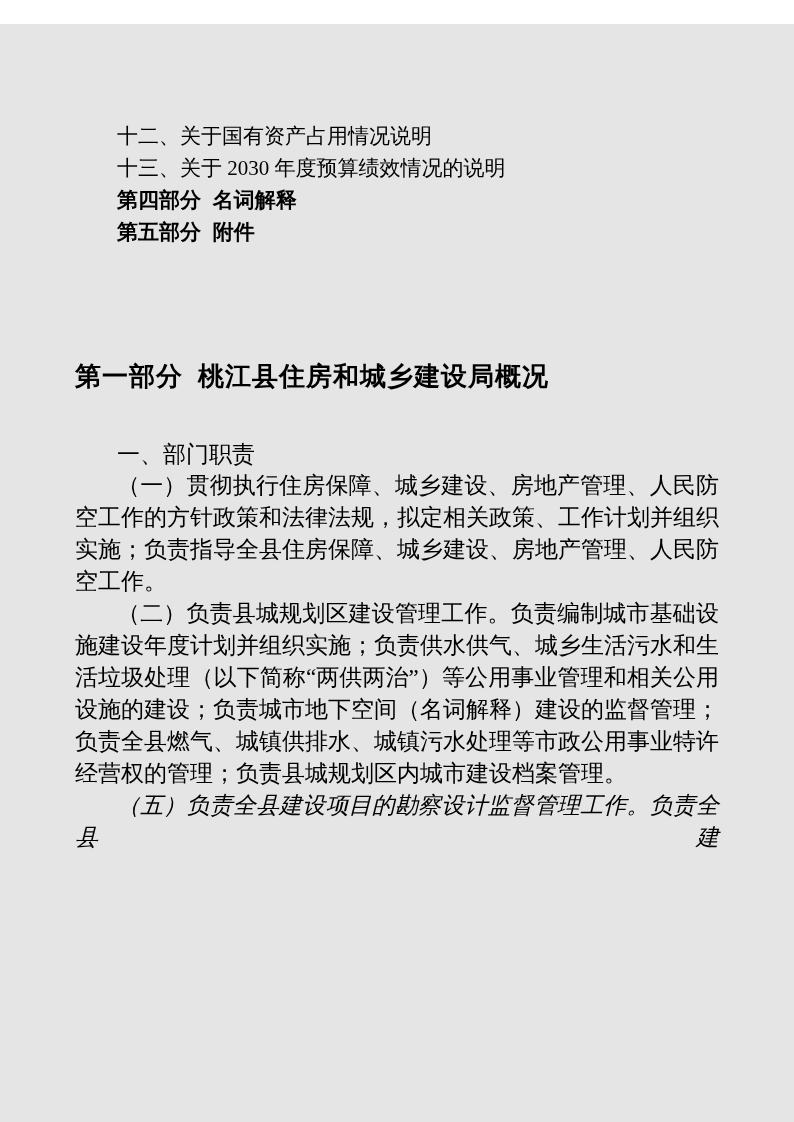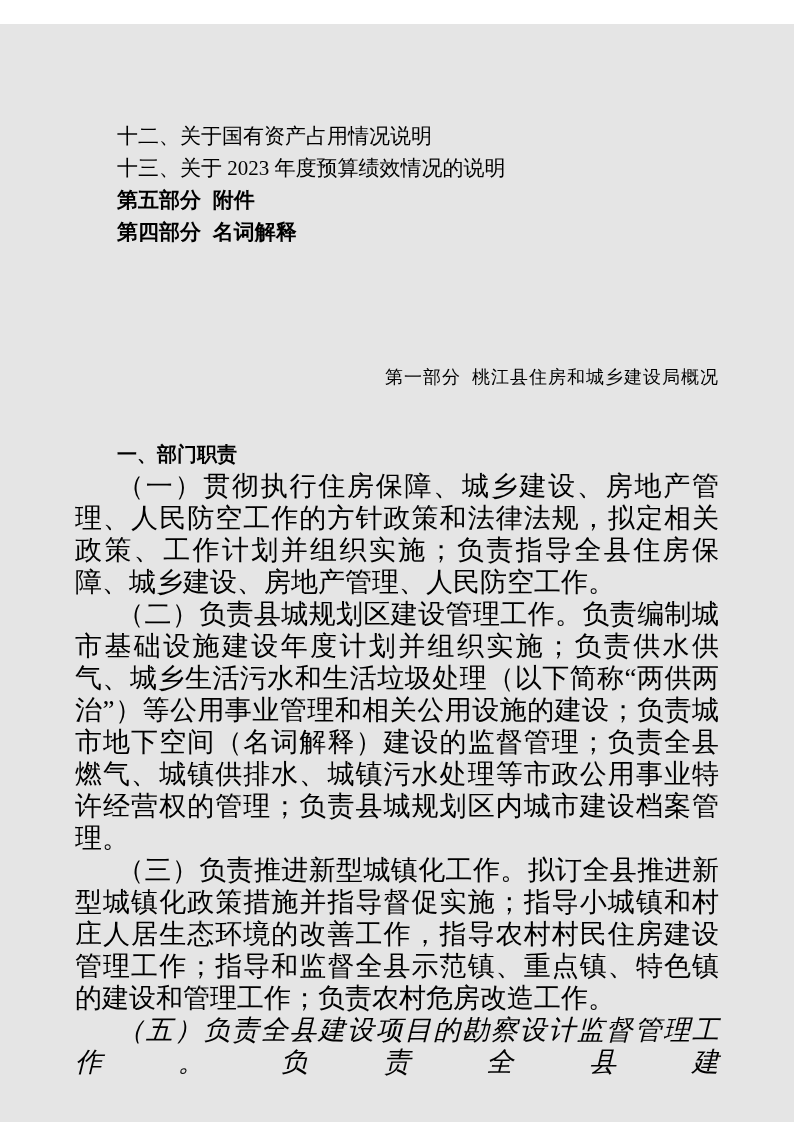--- a/index.html
+++ b/index.html
@@ -31,64 +31,63 @@
   .toc-line {
     text-indent: 42px;
     white-space: pre-wrap;
   }
   .toc-line.bold {
     font-weight: bold;
     font-family: "Liberation Sans", sans-serif;
   }
   .main-title {
     margin: 109px 0 0 0;
-    font-size: 18px;
+    font-size: 26px;
     line-height: 40px;
-    font-weight: normal;
-    text-align: right;
+    font-weight: bold;
+    text-align: left;
     white-space: pre-wrap;
     letter-spacing: 1px;
   }
   .sec-head {
     margin: 41px 0 0 0;
-    font-size: 20px;
+    font-size: 23px;
     line-height: 32px;
-    font-weight: bold;
+    font-weight: normal;
     font-family: "Liberation Sans", sans-serif;
     text-indent: 42px;
     white-space: pre-wrap;
   }
   p.body-para {
     margin: 0;
-    font-size: 27px;
+    font-size: 23px;
     line-height: 32px;
     text-indent: 42px;
     text-align: justify;
   }
   p.body-para.cont {
     text-align-last: justify;
     font-style: italic;
   }
 </style>
 </head>
 <body>
 
 <div class="page">
   <div class="content">
 
     <div class="toc">
       <div class="toc-line">十二、关于国有资产占用情况说明</div>
-      <div class="toc-line">十三、关于 2023 年度预算绩效情况的说明</div>
+      <div class="toc-line">十三、关于 2030 年度预算绩效情况的说明</div>
+      <div class="toc-line bold">第四部分  名词解释</div>
       <div class="toc-line bold">第五部分  附件</div>
-      <div class="toc-line bold">第四部分  名词解释</div>
     </div>
 
     <h1 class="main-title">第一部分  桃江县住房和城乡建设局概况</h1>
 
     <h2 class="sec-head">一、部门职责</h2>
 
     <p class="body-para">（一）贯彻执行住房保障、城乡建设、房地产管理、人民防空工作的方针政策和法律法规，拟定相关政策、工作计划并组织实施；负责指导全县住房保障、城乡建设、房地产管理、人民防空工作。</p>
     <p class="body-para">（二）负责县城规划区建设管理工作。负责编制城市基础设施建设年度计划并组织实施；负责供水供气、城乡生活污水和生活垃圾处理（以下简称“两供两治”）等公用事业管理和相关公用设施的建设；负责城市地下空间（名词解释）建设的监督管理；负责全县燃气、城镇供排水、城镇污水处理等市政公用事业特许经营权的管理；负责县城规划区内城市建设档案管理。</p>
-    <p class="body-para">（三）负责推进新型城镇化工作。拟订全县推进新型城镇化政策措施并指导督促实施；指导小城镇和村庄人居生态环境的改善工作，指导农村村民住房建设管理工作；指导和监督全县示范镇、重点镇、特色镇的建设和管理工作；负责农村危房改造工作。</p>
     <p class="body-para cont">（五）负责全县建设项目的勘察设计监督管理工作。负责全县建</p>
 
   </div>
 </div>
 
 </body></html>

